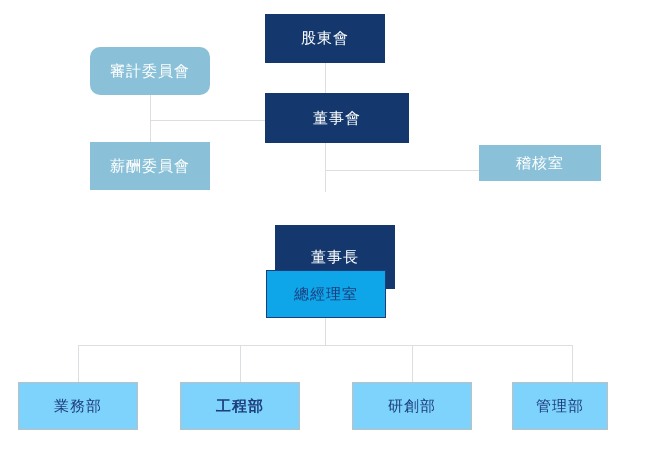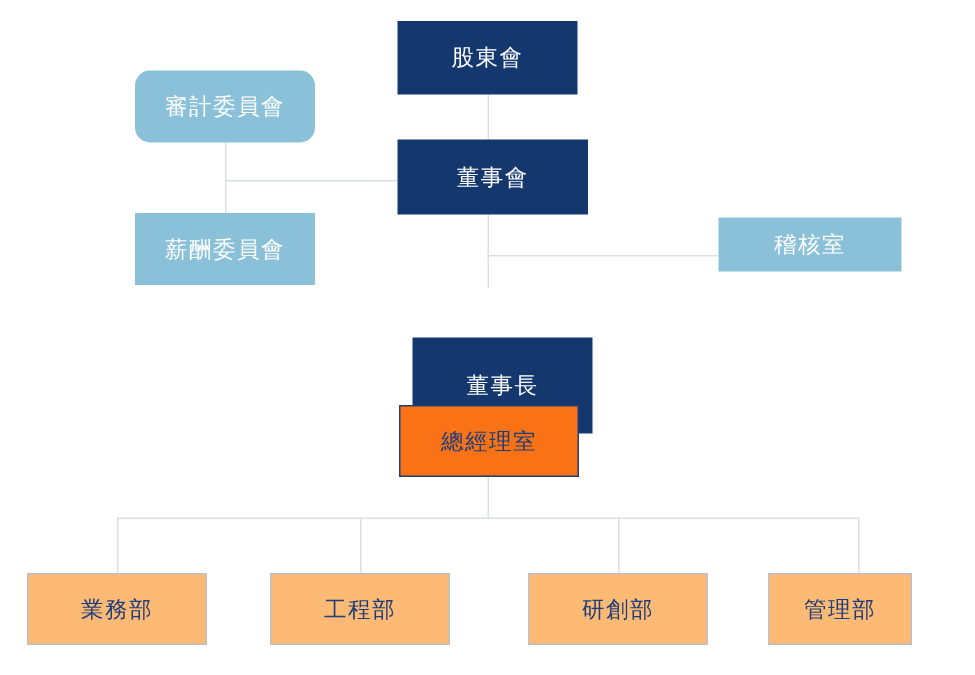--- a/index.html
+++ b/index.html
@@ -27,47 +27,47 @@
   }
   .node.dark {
     background: #14386e;
     color: #ffffff;
   }
   .node.light {
     background: #8ac1d8;
     color: #ffffff;
   }
   .node.outline-navy {
-    background: #f97316;
+    background: #0ea5e9;
     color: #1d3d7b;
     border: 1px solid #1d3d7b;
   }
   .node.outline-gray {
-    background: #fdba74;
+    background: #7dd3fc;
     color: #1d3d7b;
     border: 1px solid #bfbfbf;
   }
   .vline, .hline {
     position: absolute;
     background: #dcdfe2;
     z-index: 1;
   }
   .vline { width: 1px; }
   .hline { height: 1px; }
 
   
   #shareholders          { left: 265px; top: 14px;  width: 120px; height: 49px; }
   #audit-committee       { left: 90px;  top: 47px;  width: 120px; height: 48px; border-radius: 10px; }
-  #board                 { left: 265px; top: 93px;  width: 127px; height: 50px; }
+  #board                 { left: 265px; top: 93px;  width: 144px; height: 50px; }
   #compensation-committee{ left: 90px;  top: 142px; width: 120px; height: 48px; }
   #audit-office          { left: 479px; top: 145px; width: 122px; height: 36px; }
   #chairman              { left: 275px; top: 192px; width: 120px; height: 64px; margin-top: 33px; }
   #gm-office             { left: 266px; top: 270px; width: 120px; height: 48px; }
   #sales-dept            { left: 18px;  top: 382px; width: 120px; height: 48px; }
-  #engineering-dept      { left: 180px; top: 382px; width: 120px; height: 48px; }
+  #engineering-dept      { left: 180px; top: 382px; width: 120px; height: 48px; font-weight: bold; }
   #rd-dept               { left: 352px; top: 382px; width: 120px; height: 48px; }
   #management-dept       { left: 512px; top: 382px; width: 96px; height: 48px; }
 
   
   .l1  { left: 325px; top: 63px;  height: 30px; }  
   .l2  { left: 325px; top: 143px; height: 49px; }  
   .l3  { left: 325px; top: 240px; height: 30px; }  
   .l4  { left: 325px; top: 318px; height: 27px; }  
   .l5  { left: 150px; top: 95px;  height: 47px; }  
   .l6  { left: 150px; top: 120px; width: 115px; }  

